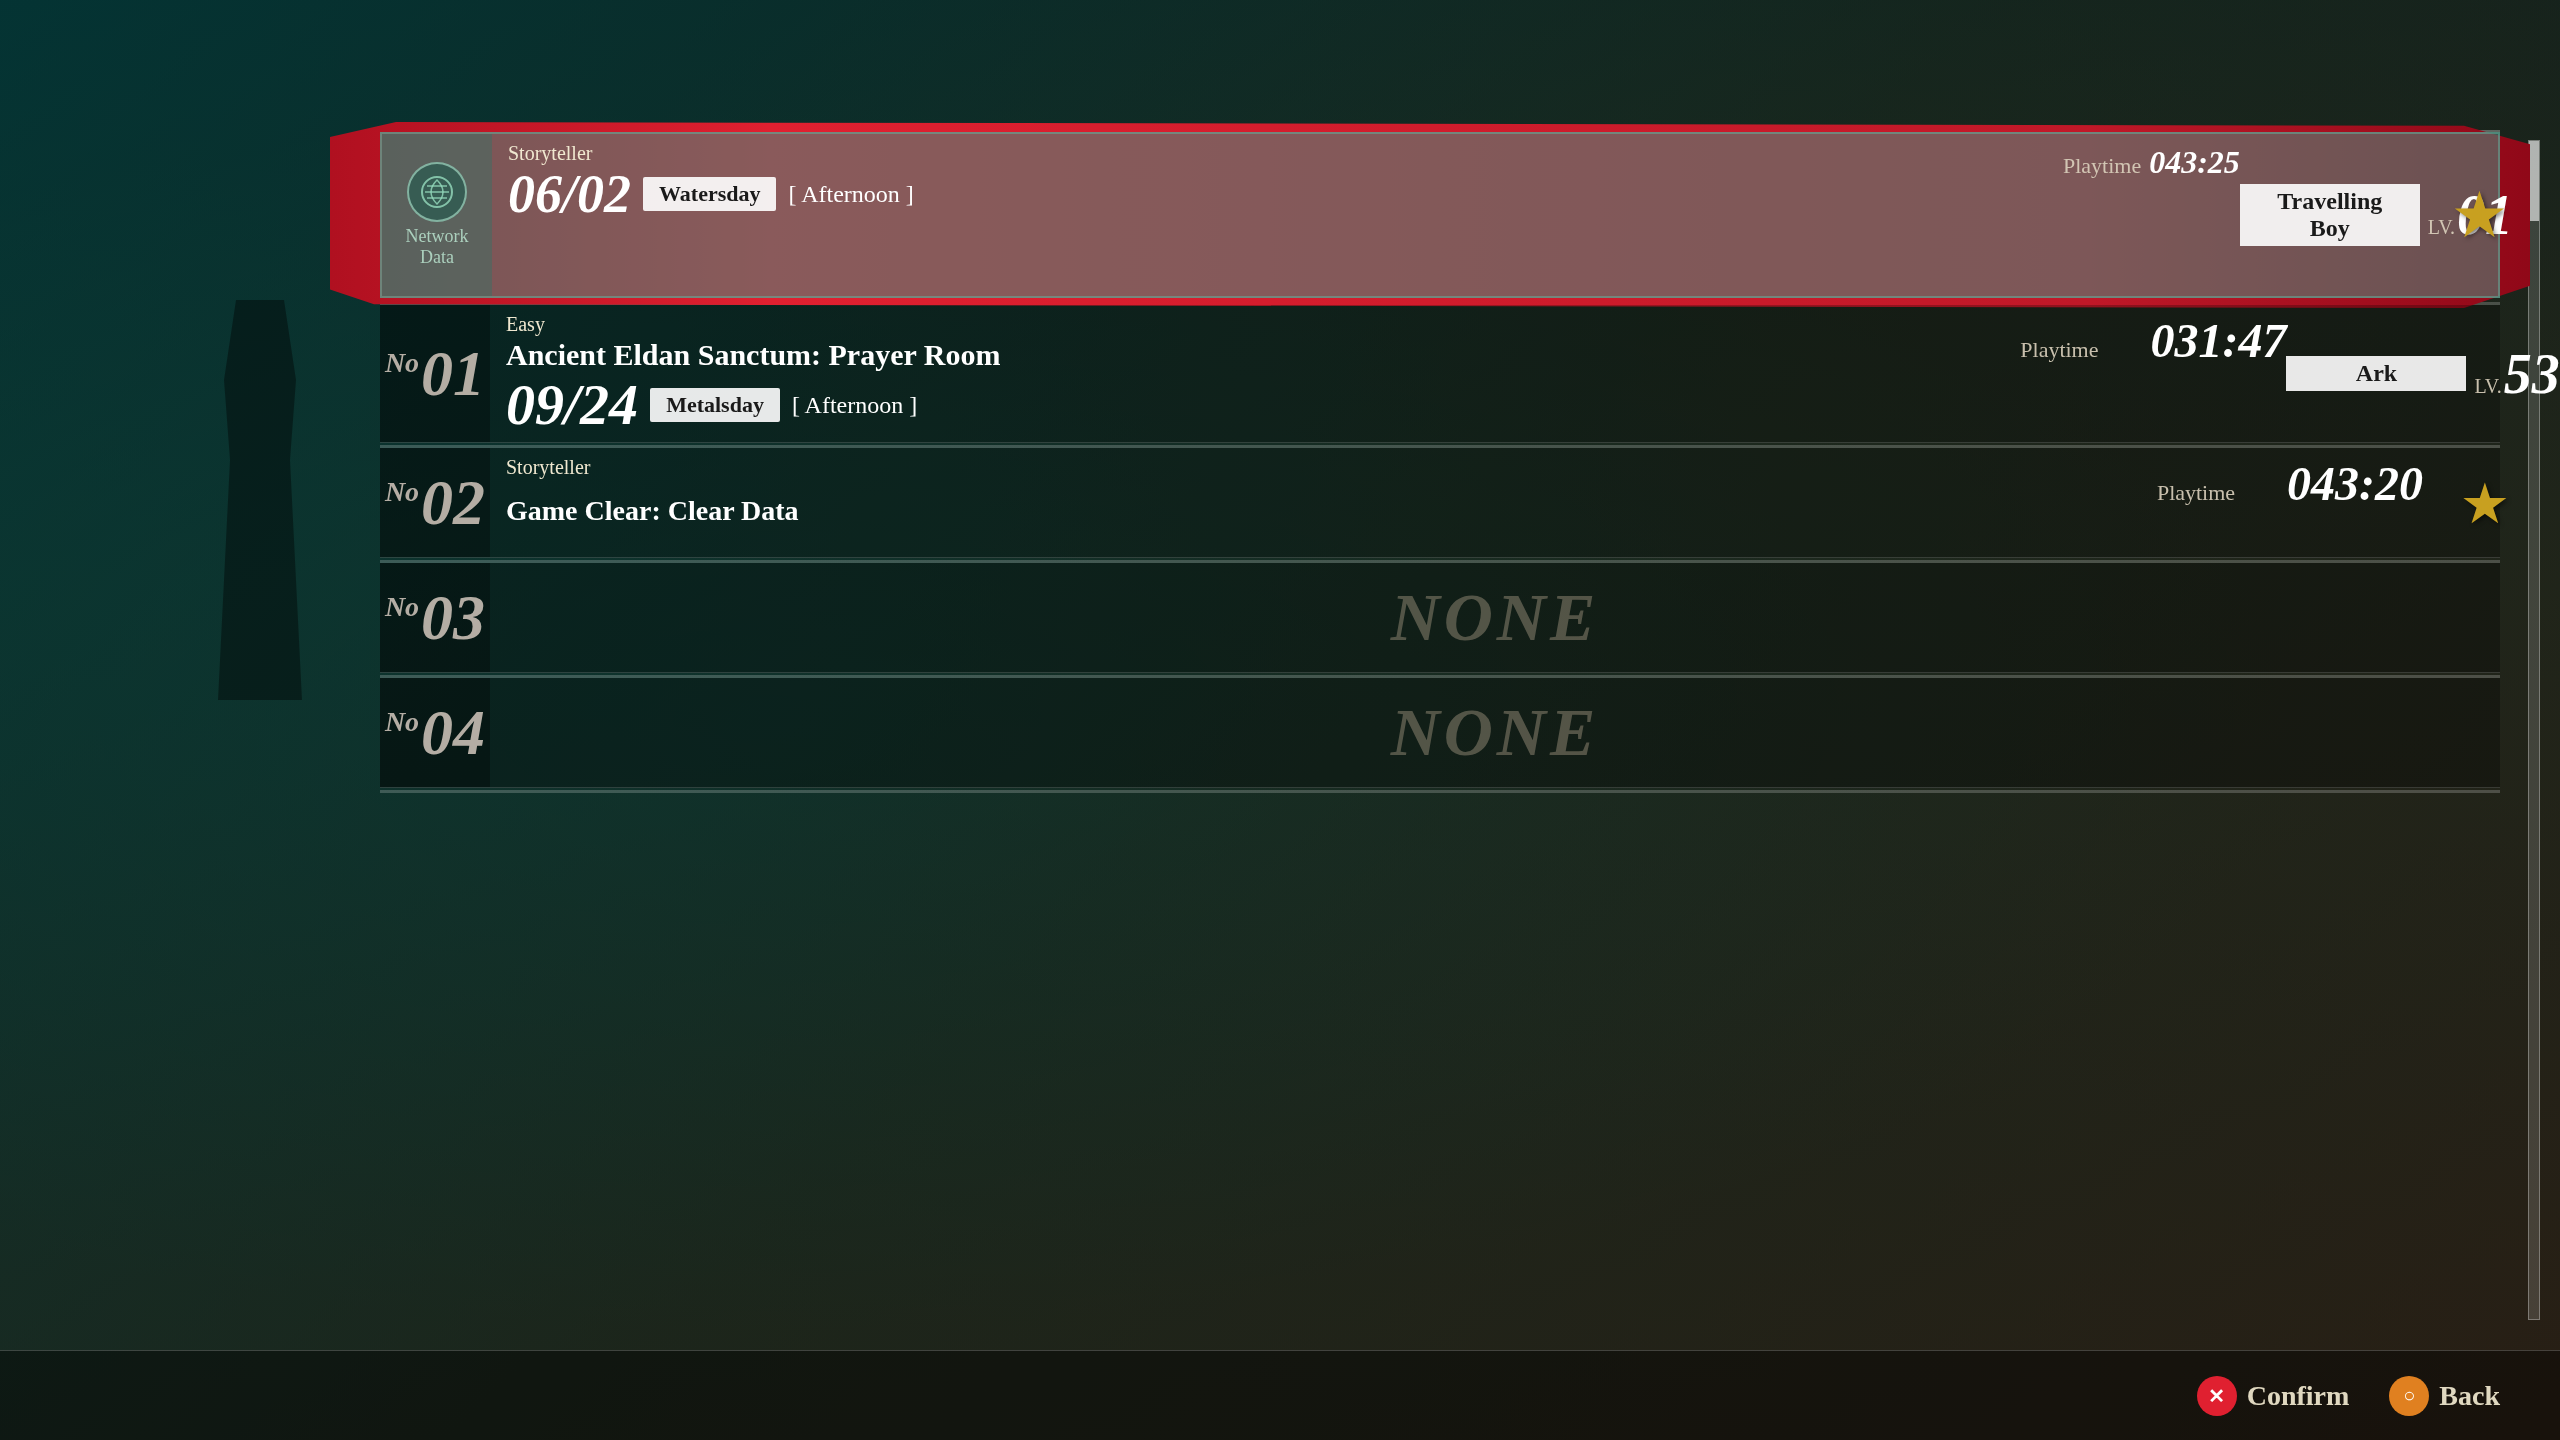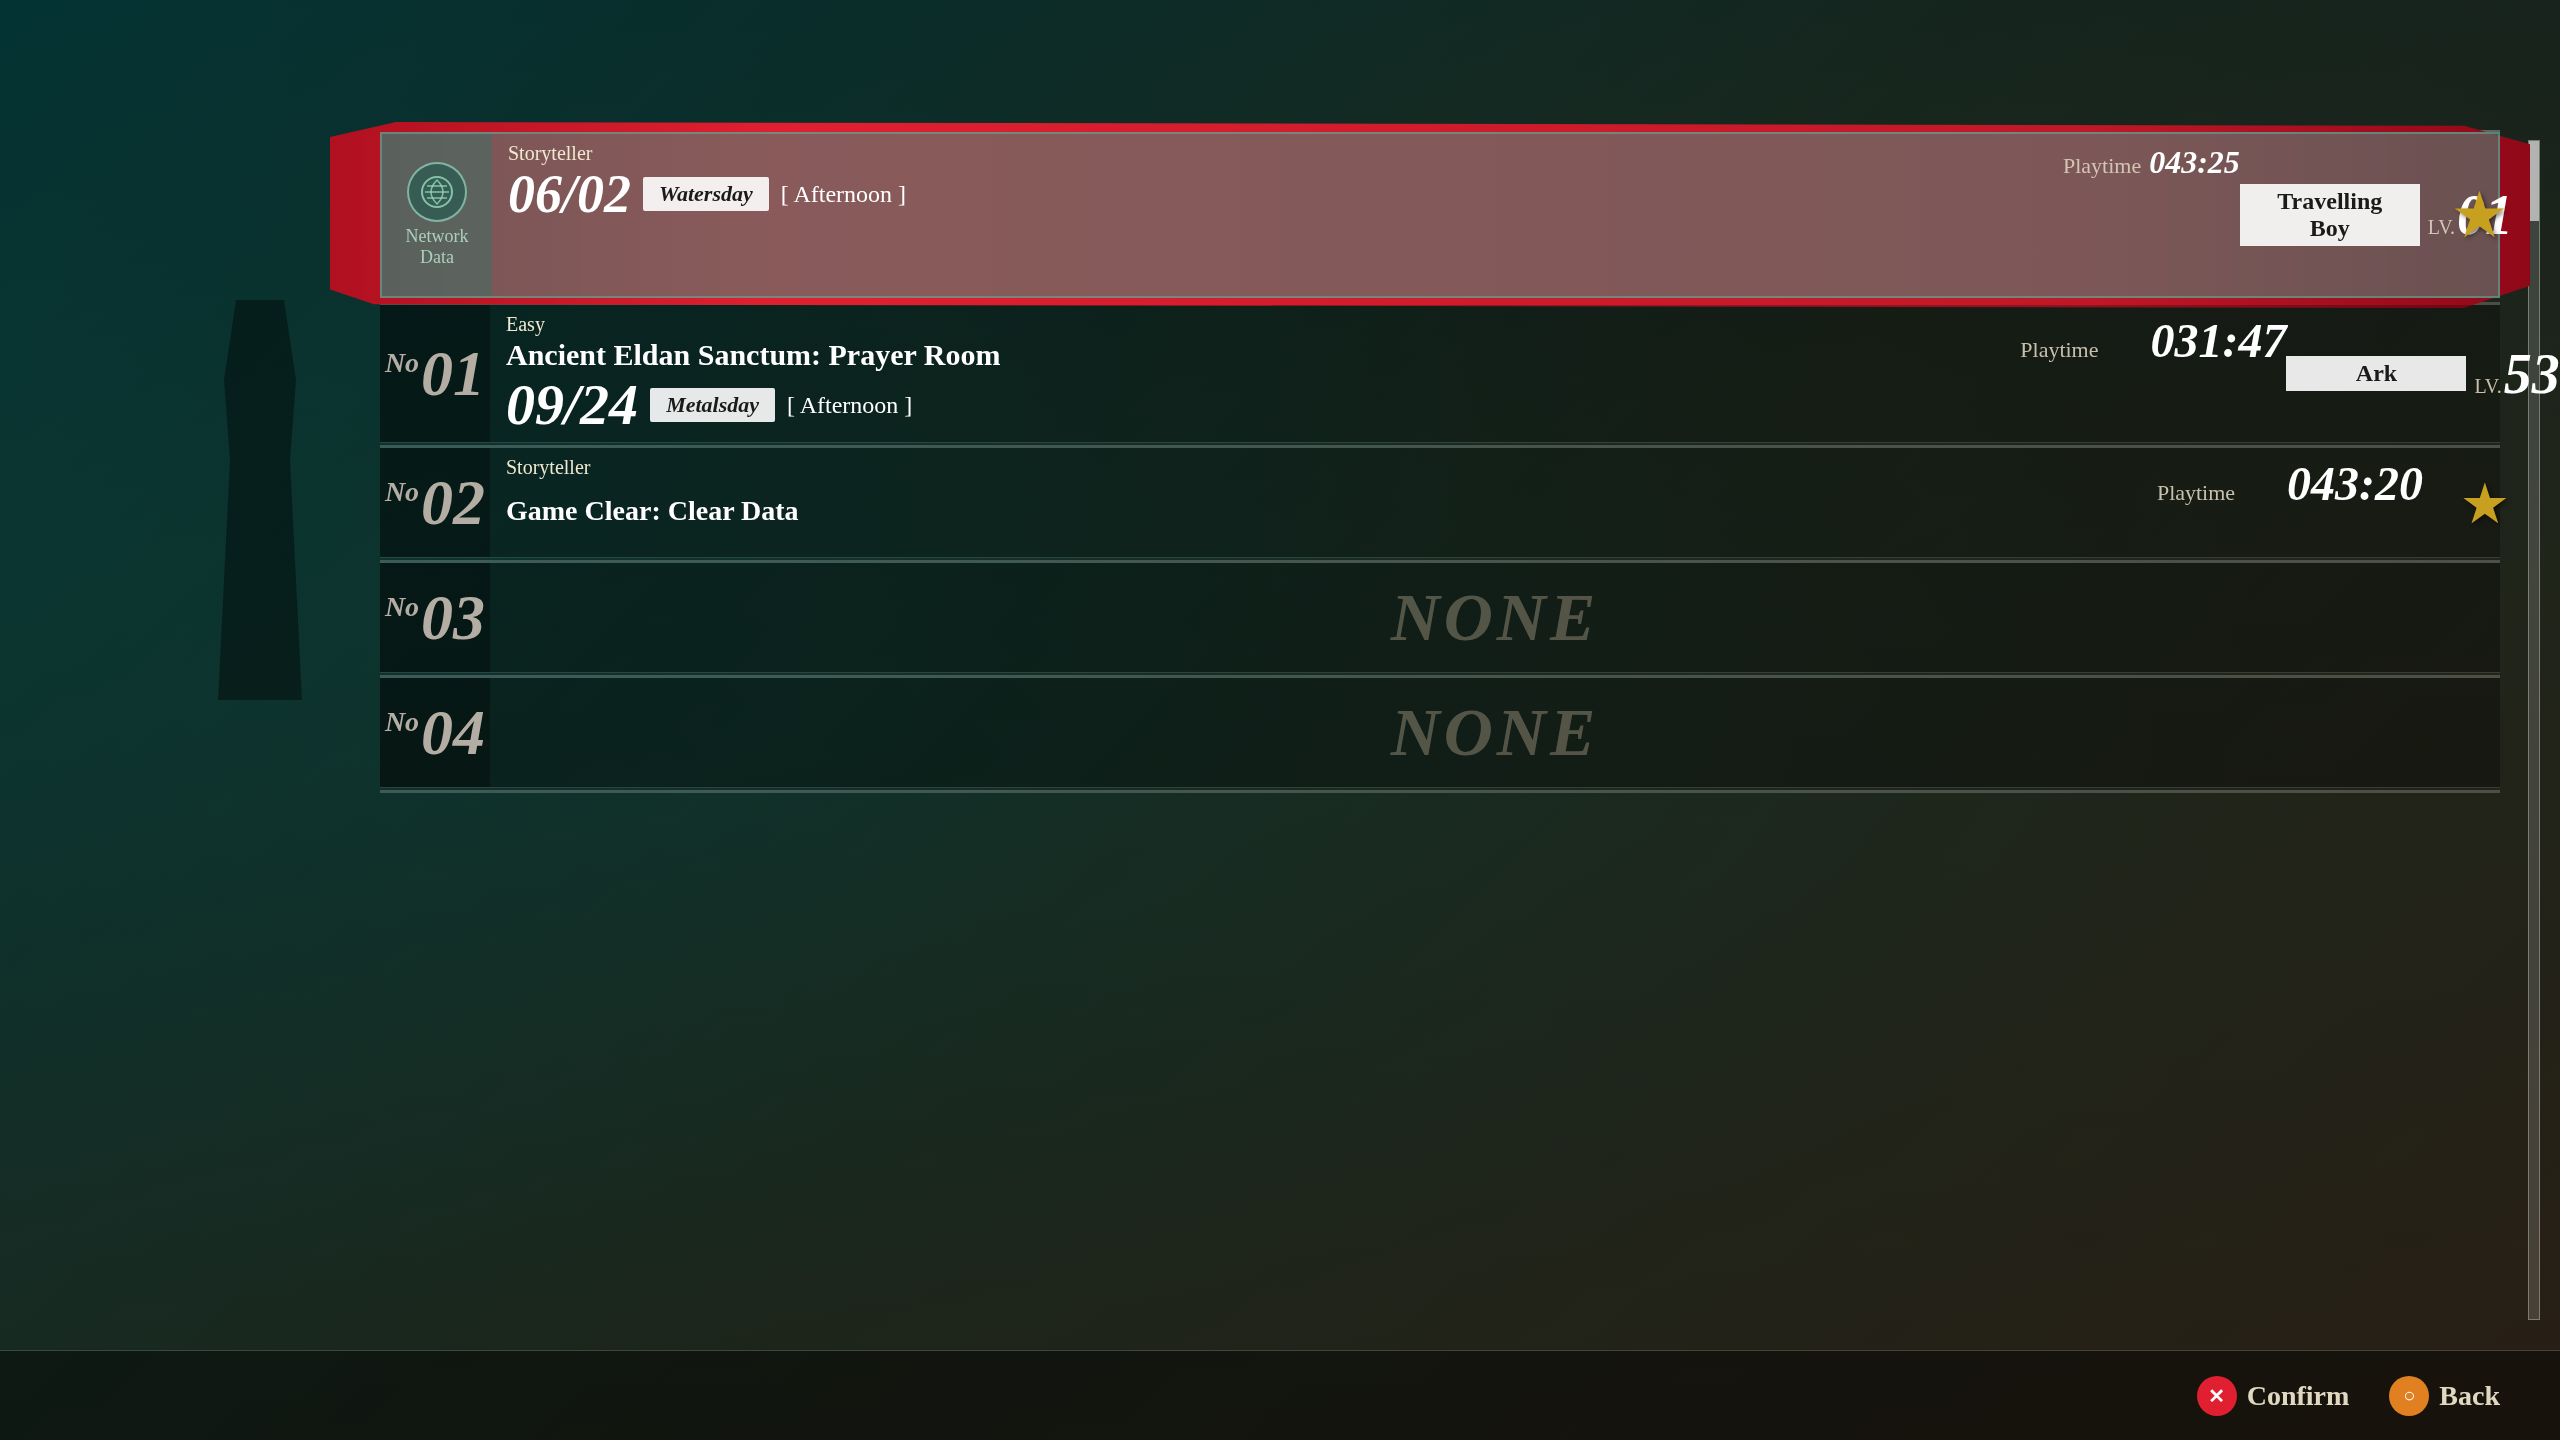--- a/index.html
+++ b/index.html
@@ -227,21 +227,20 @@
       font-size: 58px;
     }
 
     .slot-day-badge {
       background: rgba(255,255,255,0.9);
       color: #1a1a1a;
       padding: 4px 16px;
       font-size: 22px;
       font-weight: bold;
       border-radius: 2px;
-      font-style: italic;
     }
 
     .slot-time-badge {
       color: #ffffff;
       font-size: 24px;
       padding: 4px 0;
     }
 
     
     .slot-right-col {

